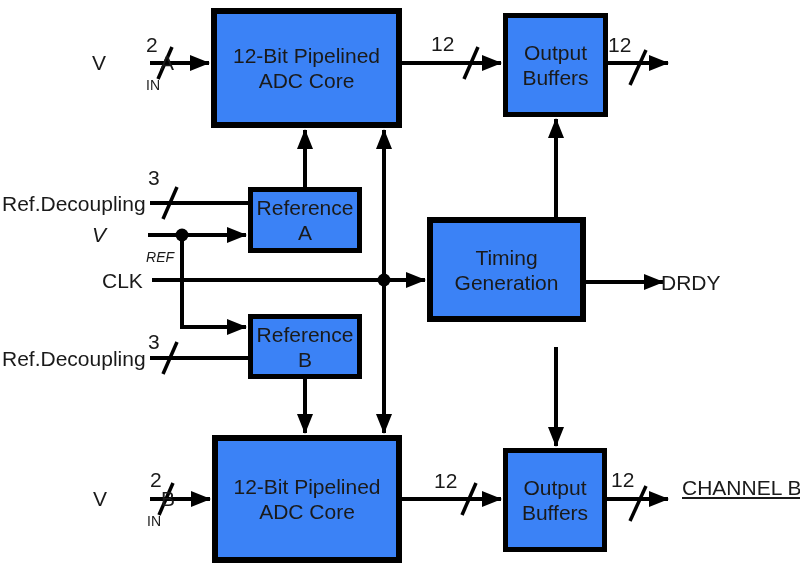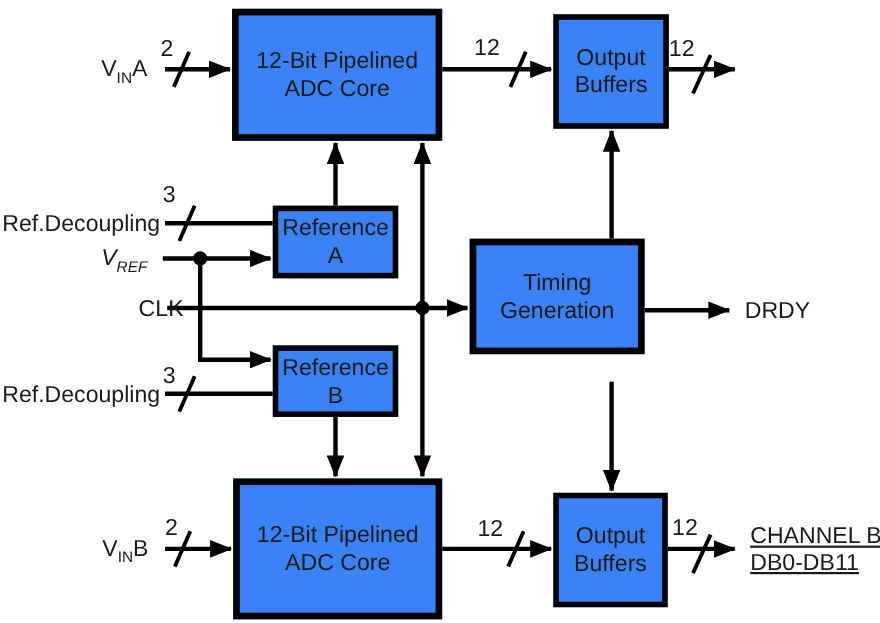--- a/index.html
+++ b/index.html
@@ -29,22 +29,23 @@
   .sig{
     position:absolute;
     font-size:21px;
     line-height:24px;
     white-space:nowrap;
     color:#1a1a1a;
   }
   .sig .sub{
     font-size:14px;
     position:relative;
-    top:6px;
+    top:20px;
     letter-spacing:0px;
+    margin-left:40px;
   }
   .busnum{
     position:absolute;
     font-size:21px;
     line-height:21px;
     color:#1a1a1a;
   }
   .twoline{line-height:24px;}
   
   #adc-core-a{left:211px;top:8px;width:191px;height:120px;border-width:6px;}
@@ -134,34 +135,33 @@
 Buffers</span>
   </div>
 
   <div class="sig" style="left:92px;top:51px;">
     <span>V</span><span class="sub">IN</span><span>A</span>
   </div>
   <div class="sig" style="left:2px;top:192px;">Ref.Decoupling</div>
   <div class="sig" style="left:92px;top:223px;font-style:italic;">
     <span>V</span><span class="sub">REF</span>
   </div>
-  <div class="sig" style="left:102px;top:269px;margin-left:24px;">CLK</div>
+  <div class="sig" style="left:102px;top:269px;">CLK</div>
   <div class="sig" style="left:2px;top:347px;">Ref.Decoupling</div>
   <div class="sig" style="left:93px;top:487px;">
     <span>V</span><span class="sub">IN</span><span>B</span>
   </div>
 
   <div class="busnum" style="left:146px;top:34px;">2</div>
   <div class="busnum" style="left:148px;top:167px;">3</div>
   <div class="busnum" style="left:148px;top:331px;">3</div>
   <div class="busnum" style="left:150px;top:469px;">2</div>
   <div class="busnum" style="left:431px;top:33px;">12</div>
   <div class="busnum" style="left:608px;top:34px;">12</div>
   <div class="busnum" style="left:434px;top:470px;">12</div>
   <div class="busnum" style="left:611px;top:469px;">12</div>
 
-  <div class="sig" style="left:677px;top:271px;">DRDY</div>
+  <div class="sig" style="left:661px;top:271px;">DRDY</div>
   <div class="sig twoline" style="left:682px;top:476px;text-decoration:underline;">
     <div>CHANNEL B</div>
-    <div>DB0-DB11</div>
   </div>
 
 </div>
 
 </body></html>

